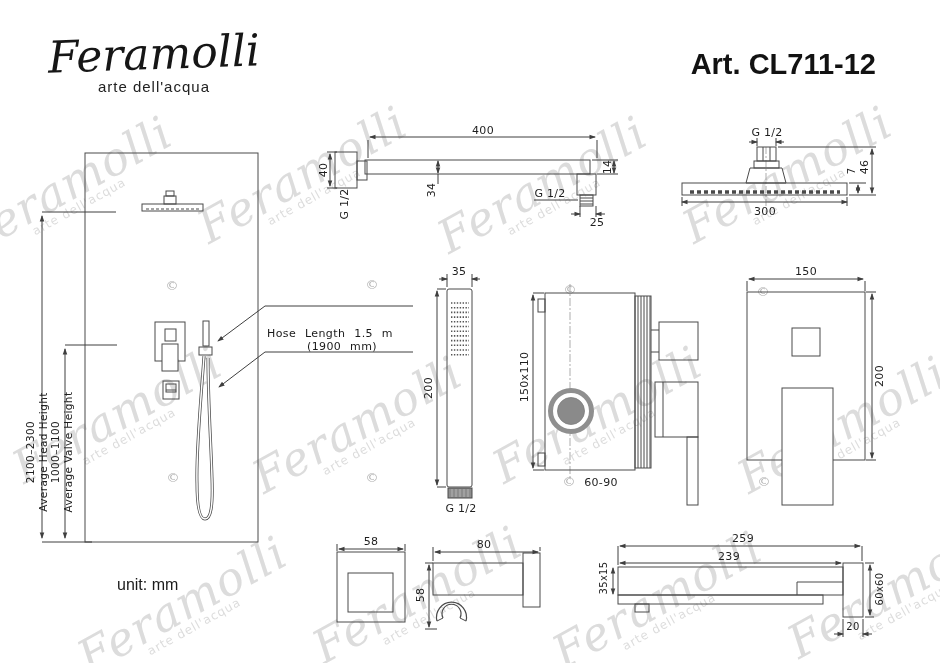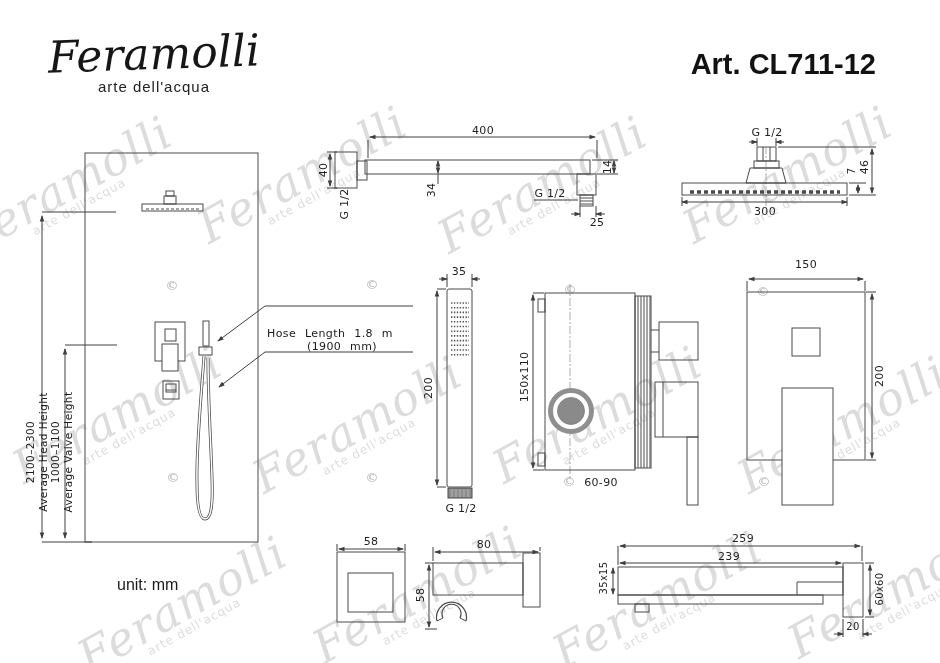--- a/index.html
+++ b/index.html
@@ -144,21 +144,21 @@
     </svg>
     <div class="vblock" style="left:37px;top:452px">
       <div>2100–2300</div>
       <div>Average Head Height</div>
     </div>
     <div class="vblock" style="left:62px;top:452px">
       <div>1000–1100</div>
       <div>Average Valve Height</div>
     </div>
     <div class="note" style="left:267px;top:327px;width:150px">
-      <div>Hose Length 1.8 m</div>
+      <div>Hose Length 1.5 m</div>
       <div class="c">(1900 mm)</div>
     </div>
   </div>
 
   <div class="drawing">
     <svg viewBox="0 0 940 663" width="940" height="663">
       <defs>
           <marker id="ar-a" viewBox="0 0 10 10" refX="8.5" refY="5" markerWidth="6.5" markerHeight="6.5" orient="auto-start-reverse">
             <path d="M0,1.5L10,5L0,8.5z" fill="#3f3f3f"></path>
           </marker>
@@ -337,21 +337,21 @@
       </g>
       <g stroke="#3f3f3f" fill="none" stroke-width="1">
         <line x1="749" y1="279" x2="863" y2="279" marker-start="url(#ar-t)" marker-end="url(#ar-t)"></line>
         <line x1="747" y1="281" x2="747" y2="291"></line>
           <line x1="865" y1="281" x2="865" y2="291"></line>
         <line x1="872" y1="294" x2="872" y2="458" marker-start="url(#ar-t)" marker-end="url(#ar-t)"></line>
         <line x1="866" y1="292" x2="876" y2="292"></line>
           <line x1="866" y1="460" x2="876" y2="460"></line>
       </g>
     </svg>
-    <div class="dim" style="left:806px;top:264px">150</div>
+    <div class="dim" style="left:806px;top:271px">150</div>
     <div class="dim v" style="left:879px;top:376px">200</div>
   </div>
 
   <div class="drawing">
     <svg viewBox="0 0 940 663" width="940" height="663">
       <defs>
           <marker id="ar-o" viewBox="0 0 10 10" refX="8.5" refY="5" markerWidth="6.5" markerHeight="6.5" orient="auto-start-reverse">
             <path d="M0,1.5L10,5L0,8.5z" fill="#3f3f3f"></path>
           </marker>
         </defs>

